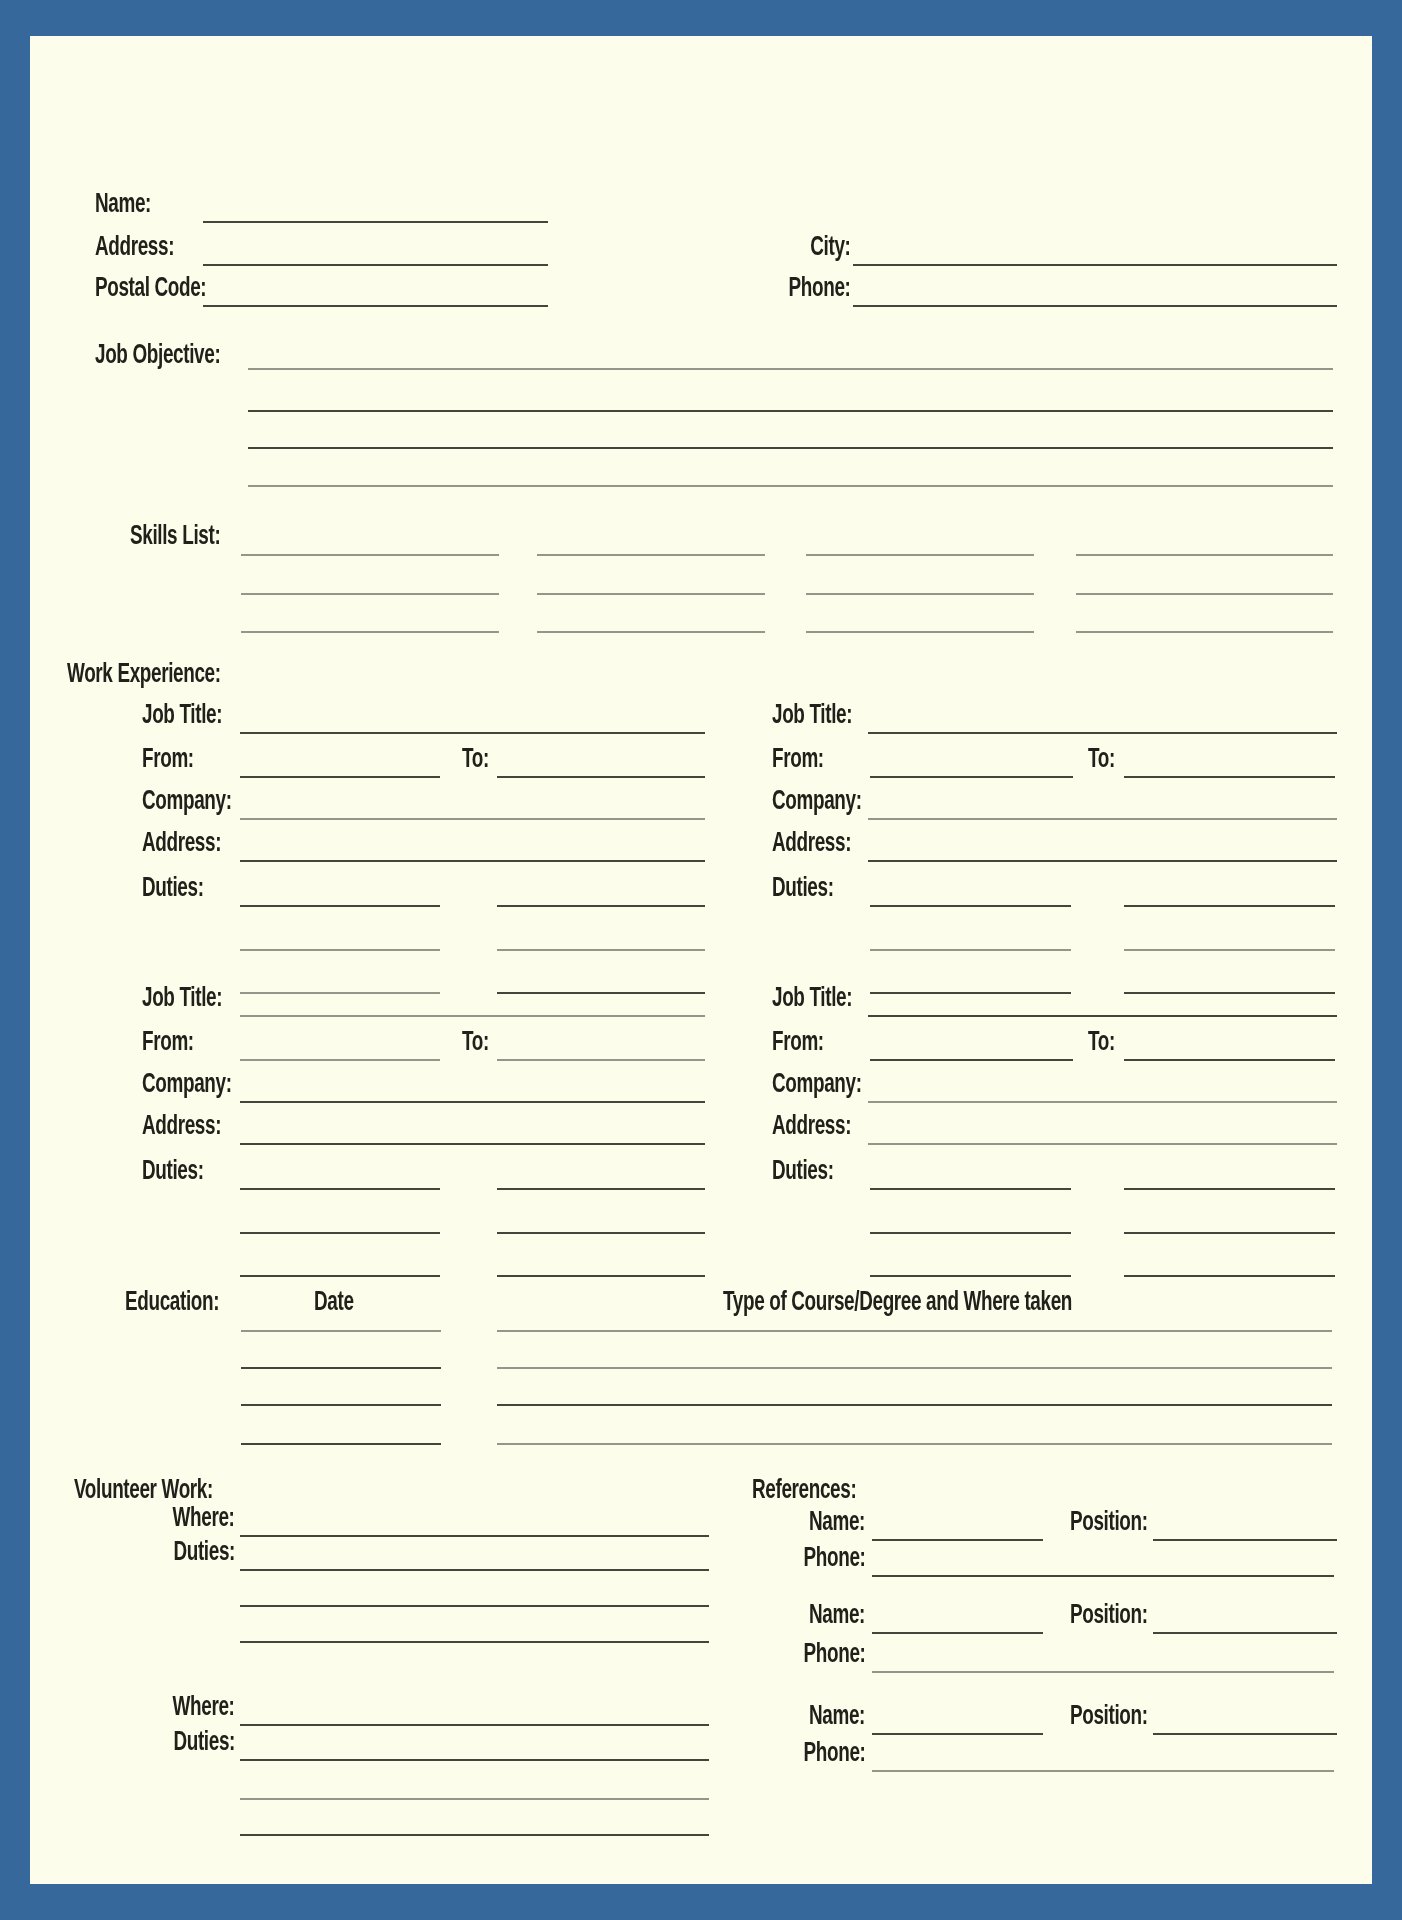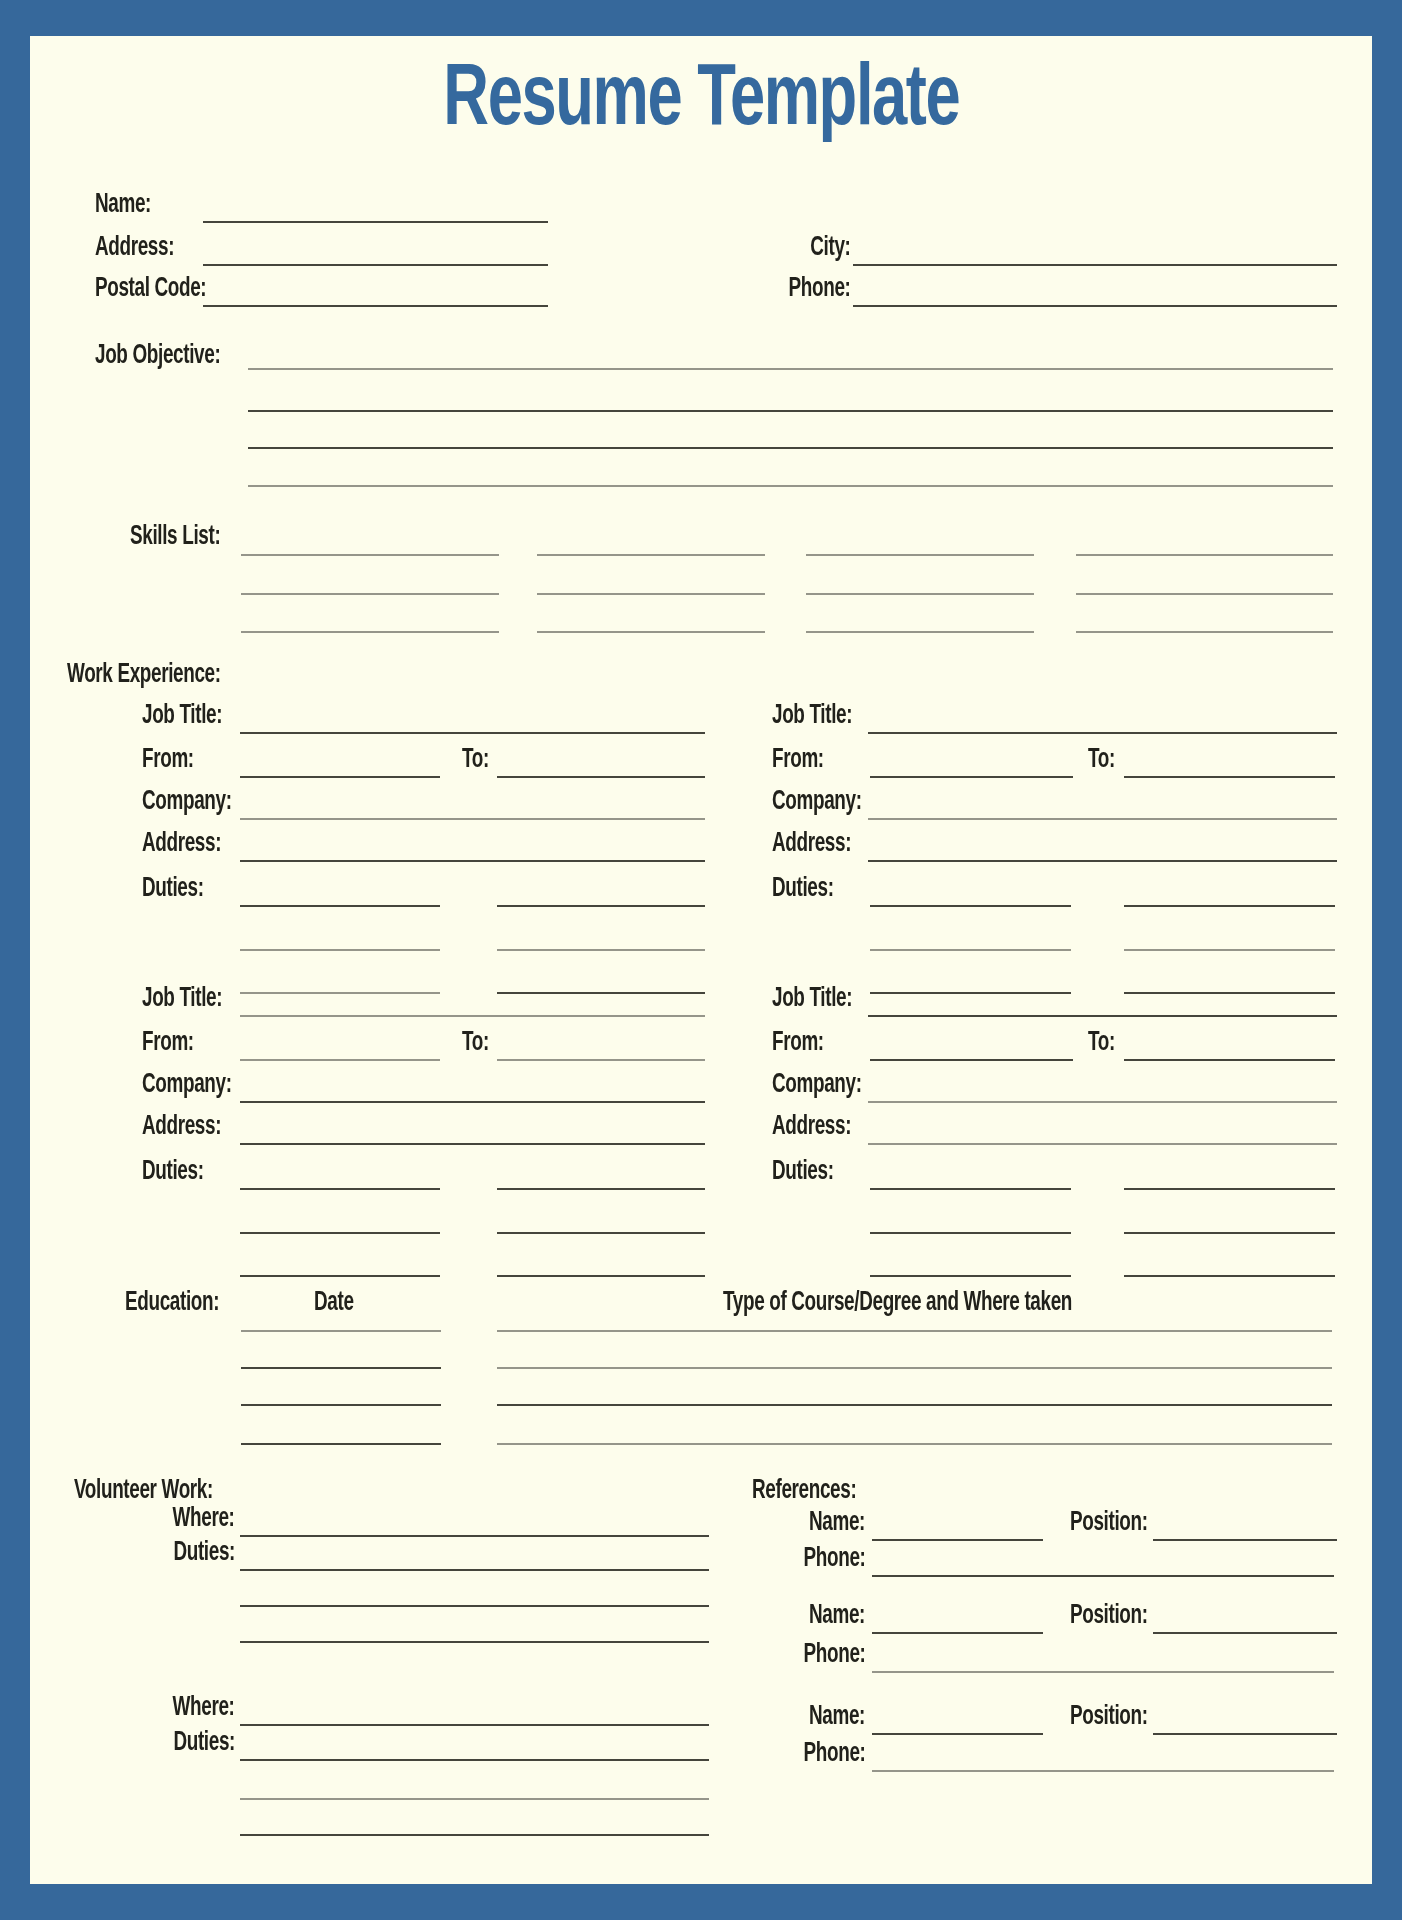--- a/index.html
+++ b/index.html
@@ -11,23 +11,20 @@
   .lbl.ra{transform-origin:100% 50%;}
   .ln{position:absolute;height:2px;background:#45453C;}
   .ln.g{background:#95958A;}
 </style>
 </head>
 <body>
 
 <div class="page">
   <div class="sheet">
 
-    <div class="title-wrap">
-      <span class="title">Resume Template</span>
-    </div>
 
     <section>
       <span class="lbl" style="left:65px;top:154px;">Name:</span>
       <div class="ln" style="left:173px;top:185px;width:345px;"></div>
       <span class="lbl" style="left:65px;top:197px;">Address:</span>
       <div class="ln" style="left:173px;top:228px;width:345px;"></div>
       <span class="lbl" style="left:65px;top:238px;">Postal Code:</span>
       <div class="ln" style="left:173px;top:269px;width:345px;"></div>
       <span class="lbl ra" style="right:522px;top:197px;">City:</span>
       <div class="ln" style="left:823px;top:228px;width:484px;"></div>

